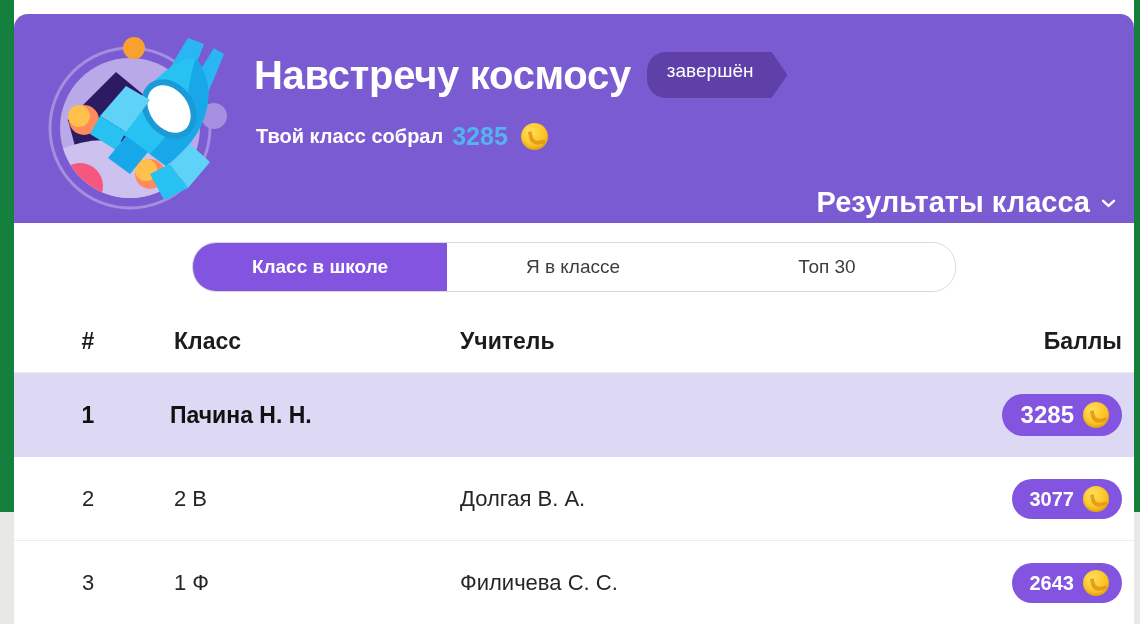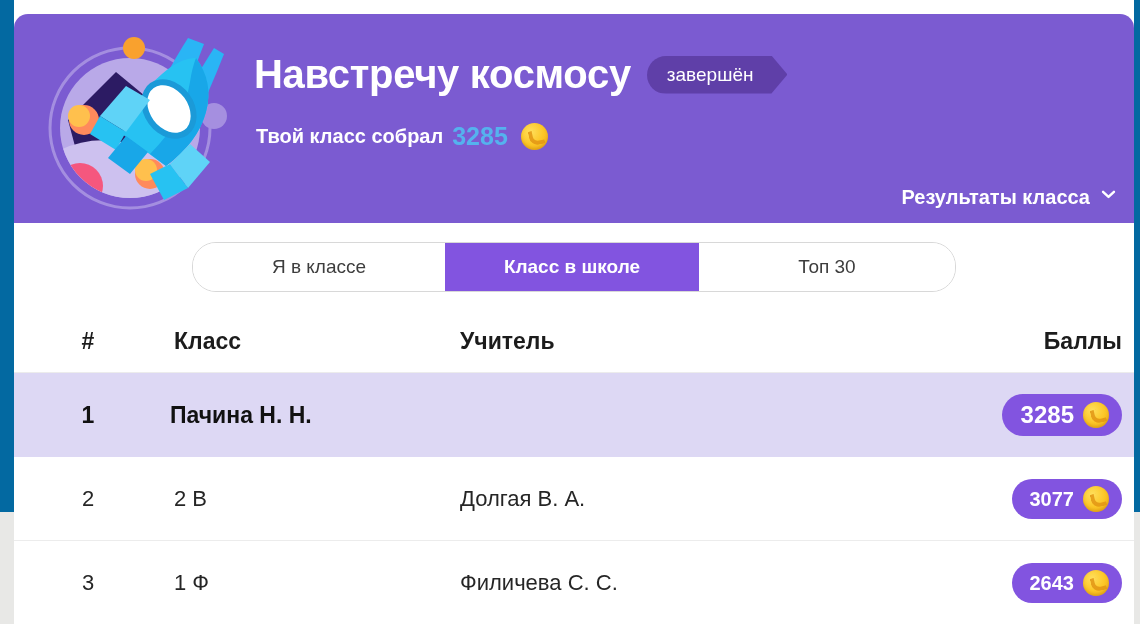--- a/index.html
+++ b/index.html
@@ -10,21 +10,21 @@
     width: 1140px;
     height: 624px;
     background: #e8e8e6;
     font-family: "Liberation Sans", sans-serif;
     overflow: hidden;
   }
   #app {
     position: relative;
     width: 1140px;
     height: 512px;
-    background: #0369a1;
+    background: #15803d;
   }
 
   
   .content-col {
     position: absolute;
     left: 14px;
     top: 0;
     width: 1120px;
     height: 624px;
     background: #ffffff;
@@ -71,21 +71,21 @@
   }
   .status-badge {
     position: relative;
     margin-left: 16px;
     height: 38px;
     background: #5f3fa8;
     color: #ffffff;
     font-size: 19px;
     display: flex;
     align-items: center;
-    padding: 0 34px 0 20px;
+    padding: 0 34px 8px 20px;
     border-radius: 19px 0 0 19px;
     white-space: nowrap;
     -webkit-clip-path: polygon(0 0, calc(100% - 16px) 0, 100% 50%, calc(100% - 16px) 100%, 0 100%);
     clip-path: polygon(0 0, calc(100% - 16px) 0, 100% 50%, calc(100% - 16px) 100%, 0 100%);
   }
 
   .hero-sub {
     position: absolute;
     left: 242px;
     top: 108px;
@@ -124,23 +124,23 @@
     border-bottom: 4px solid rgba(226,150,20,.85);
     border-radius: 0 0 0 60%;
     transform: rotate(-12deg);
   }
 
   .results-link {
     position: absolute;
     right: 18px;
     top: 172px;
     display: flex;
-    align-items: flex-start;
-    color: #ffffff;
-    font-size: 20px;
+    align-items: center;
+    color: #ffffff;
+    font-size: 29px;
     font-weight: bold;
     cursor: pointer;
     white-space: nowrap;
   }
   .chevron-down {
     margin-left: 11px;
     width: 15px;
     height: 15px;
     position: relative;
     top: 1px;
@@ -330,22 +330,22 @@
               <path d="M2.2 5.2 L8 10.6 L13.8 5.2" fill="none" stroke="#ffffff" stroke-width="2.6" stroke-linecap="round" stroke-linejoin="round"></path>
             </svg>
           </span>
         </div>
 
       </div>
     </div>
 
     <div class="tabs-area">
       <div class="tabs">
+        <div class="tab t1 active">Класс в школе</div>
         <div class="tab t0">Я в классе</div>
-        <div class="tab t1 active">Класс в школе</div>
         <div class="tab t2">Топ 30</div>
       </div>
     </div>
 
     <div class="table">
 
       <div class="row header-row">
         <div class="c-rank th">#</div>
         <div class="c-class th">Класс</div>
         <div class="c-teacher th">Учитель</div>

